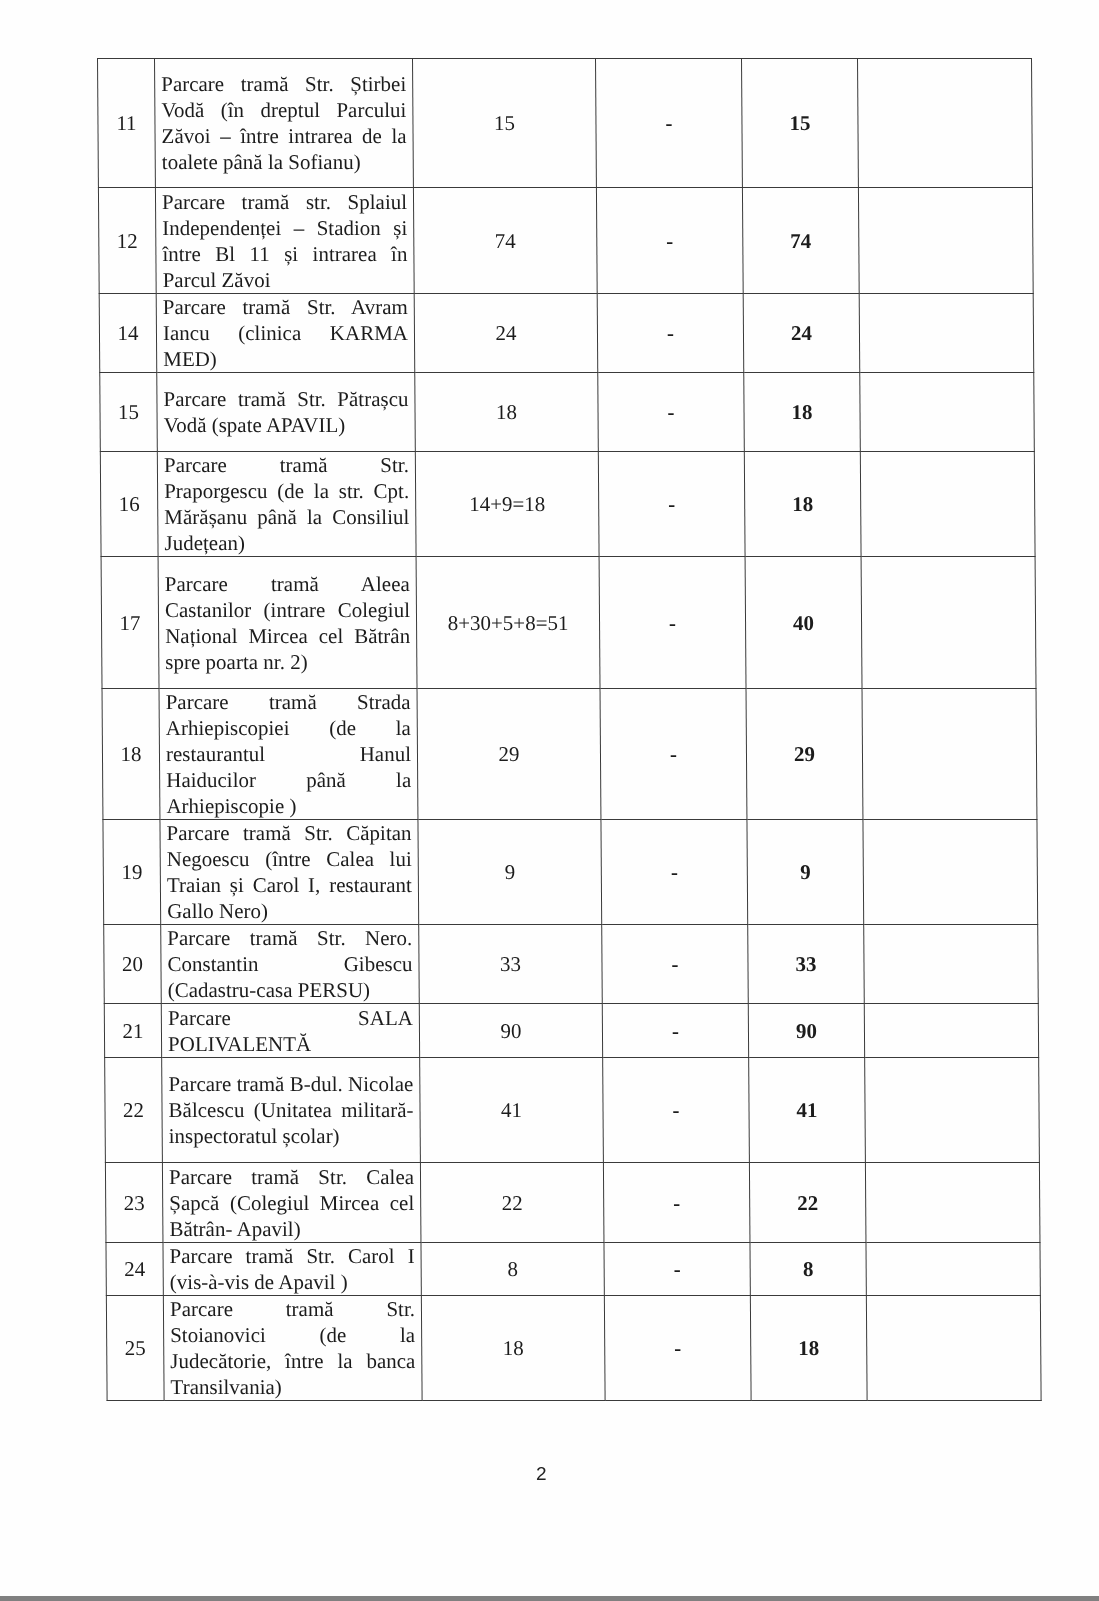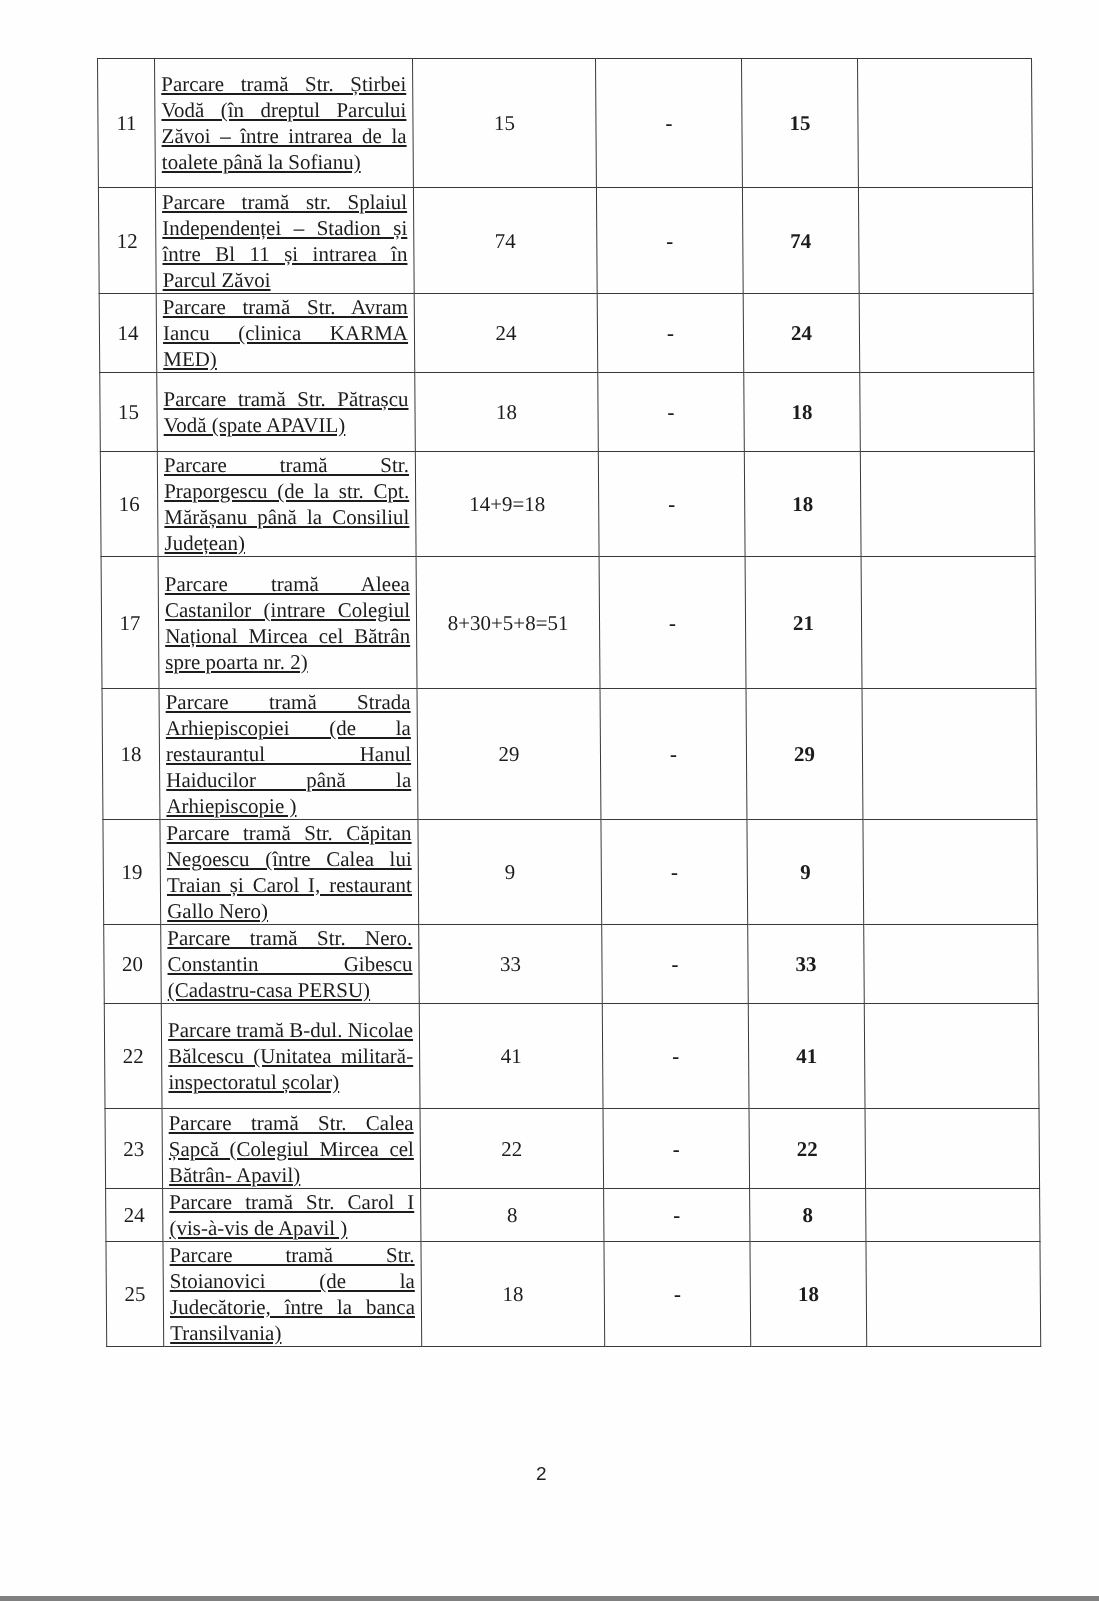--- a/index.html
+++ b/index.html
@@ -40,21 +40,20 @@
       vertical-align: middle;
       font-size: 21px;
       line-height: 26px;
       color: #1c1c1c;
     }
     td.c-nr { text-align: center; border-radius: 10px; }
     td.c-loc {
       text-align: justify;
       text-align-last: left;
       padding: 0 6px 0 6px !important;
-      text-decoration: underline;
     }
     td.c-places { text-align: center; }
     td.c-other { text-align: center; font-weight: bold; }
     td.c-total { text-align: center; font-weight: bold; }
     td.c-obs { }
     .page-number {
       position: absolute;
       left: 536px;
       top: 1463px;
       font-family: "Liberation Sans", "DejaVu Sans", sans-serif;
@@ -130,21 +129,21 @@
           <td class="c-other">-</td>
           <td class="c-total">18</td>
           <td class="c-obs"></td>
         </tr>
 
         <tr style="height:132px">
           <td class="c-nr">17</td>
           <td class="c-loc">Parcare tramă Aleea Castanilor (intrare Colegiul Național Mircea cel Bătrân spre poarta nr. 2)</td>
           <td class="c-places">8+30+5+8=51</td>
           <td class="c-other">-</td>
-          <td class="c-total">21</td>
+          <td class="c-total">40</td>
           <td class="c-obs"></td>
         </tr>
 
         <tr style="height:130px">
           <td class="c-nr">18</td>
           <td class="c-loc">Parcare tramă Strada Arhiepiscopiei (de la restaurantul Hanul Haiducilor până la Arhiepiscopie )</td>
           <td class="c-places">29</td>
           <td class="c-other">-</td>
           <td class="c-total">29</td>
           <td class="c-obs"></td>
@@ -161,20 +160,28 @@
 
         <tr style="height:78px">
           <td class="c-nr">20</td>
           <td class="c-loc">Parcare tramă Str. Nero. Constantin Gibescu (Cadastru-casa PERSU)</td>
           <td class="c-places">33</td>
           <td class="c-other">-</td>
           <td class="c-total">33</td>
           <td class="c-obs"></td>
         </tr>
 
+        <tr style="height:54px">
+          <td class="c-nr">21</td>
+          <td class="c-loc">Parcare SALA POLIVALENTĂ</td>
+          <td class="c-places">90</td>
+          <td class="c-other">-</td>
+          <td class="c-total">90</td>
+          <td class="c-obs"></td>
+        </tr>
 
         <tr style="height:105px">
           <td class="c-nr">22</td>
           <td class="c-loc">Parcare tramă B-dul. Nicolae Bălcescu (Unitatea militară-inspectoratul școlar)</td>
           <td class="c-places">41</td>
           <td class="c-other">-</td>
           <td class="c-total">41</td>
           <td class="c-obs"></td>
         </tr>
 

